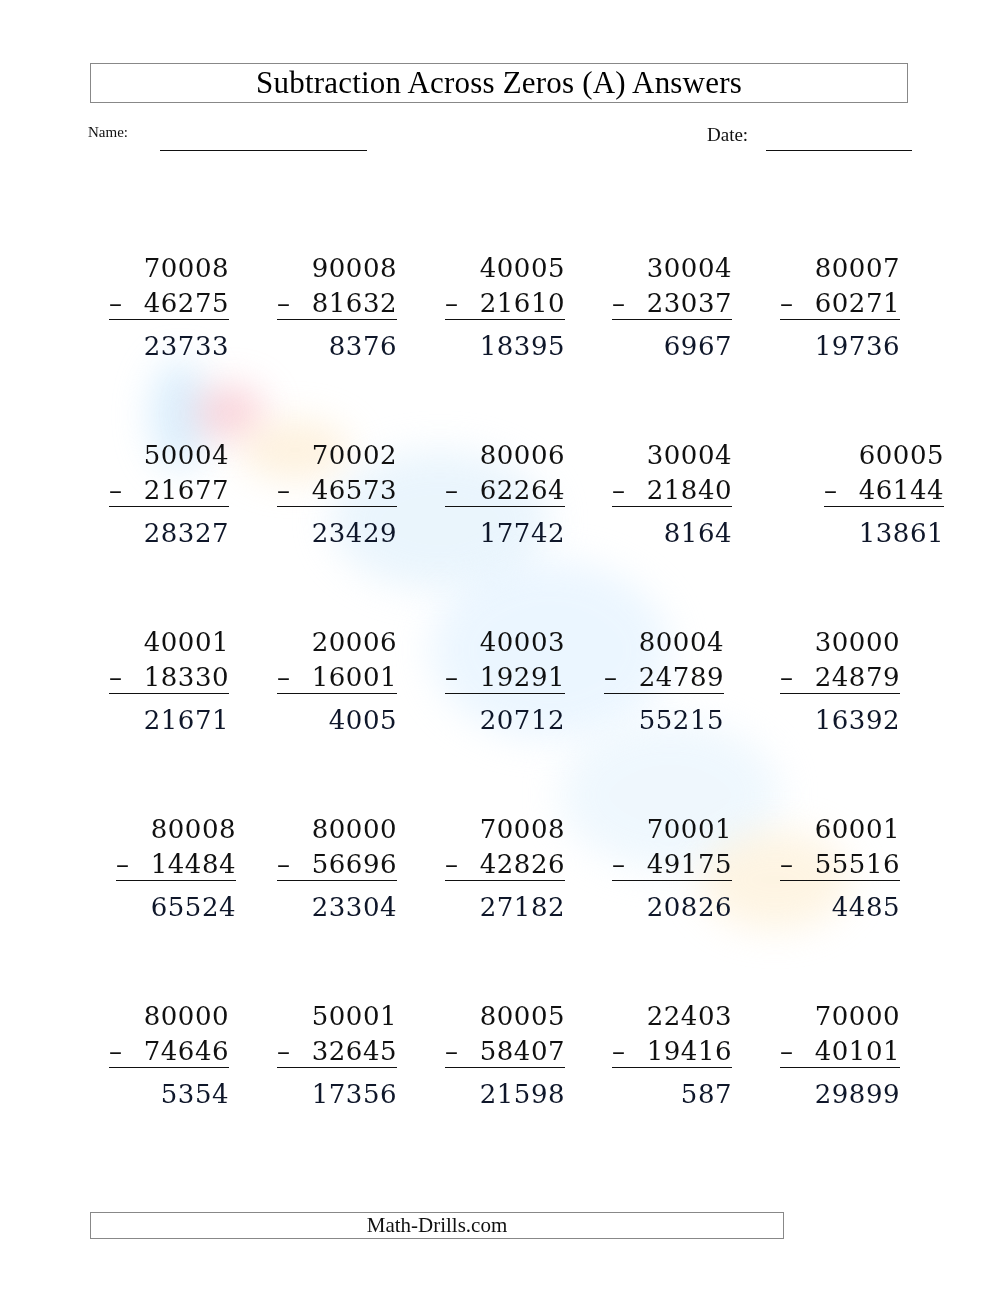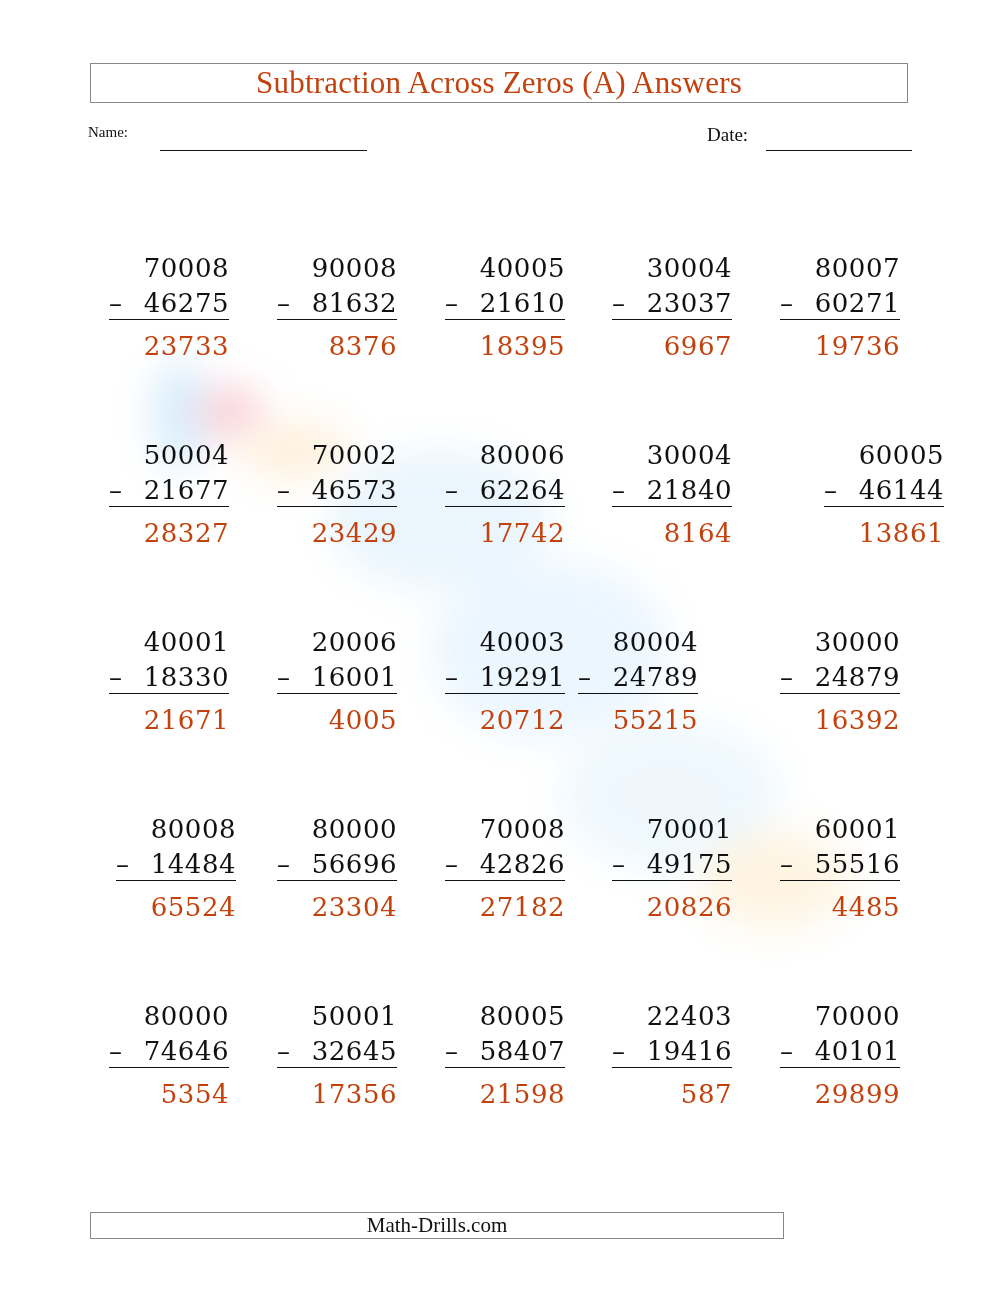--- a/index.html
+++ b/index.html
@@ -3,21 +3,21 @@
   <meta charset="utf-8">
   <style>
     html, body { margin: 0; padding: 0; background: #ffffff; }
     body { width: 1000px; height: 1294px; position: relative; overflow: hidden;
            font-family: "DejaVu Serif", "Liberation Serif", serif; color: #111; }
     .page { position: absolute; left: 0; top: 0; width: 1000px; height: 1294px; }
 
     .title-box { position: absolute; left: 90px; top: 63px; width: 818px; height: 40px;
                  border: 1.5px solid #888; box-sizing: border-box; text-align: center; }
     .title-box span { font-family: "Liberation Serif", serif; font-size: 31px; line-height: 38px;
-                      color: #c2410c; letter-spacing: 0.2px; }
+                      color: #000000; letter-spacing: 0.2px; }
 
     .name-label { position: absolute; left: 88px; top: 124px; font-size: 15px;
                   font-family: "Liberation Serif", serif; }
     .name-line { position: absolute; left: 160px; top: 150px; width: 207px; border-top: 1.3px solid #111; }
     .date-label { position: absolute; left: 707px; top: 124px; font-size: 19px;
                   font-family: "Liberation Serif", serif; }
     .date-line { position: absolute; left: 766px; top: 150px; width: 146px; border-top: 1.3px solid #111; }
 
     .instructions { position: absolute; left: 0; width: 1000px; top: 171px; text-align: center;
                     font-family: "Liberation Serif", serif; font-size: 20px; }
@@ -26,21 +26,21 @@
     .blob { position: absolute; border-radius: 50%; filter: blur(18px); opacity: 0.55; }
 
     .grid { position: absolute; left: 0; top: 248px; width: 1000px; }
     .problem { position: absolute; width: 120px; height: 120px; }
     .problem .num { position: absolute; right: 0; font-size: 26px; line-height: 30px;
                     font-family: "DejaVu Serif", serif; letter-spacing: 0.5px; }
     .problem .top { top: 5px; }
     .problem .bottom { top: 40px; }
     .problem .minus { position: absolute; left: 0; top: 40px; font-size: 26px; line-height: 30px; }
     .problem .rule { position: absolute; left: 0; right: 0; top: 71px; border-top: 1.5px solid #111; }
-    .problem .answer { top: 83px; color: #c2410c; }
+    .problem .answer { top: 83px; color: #0f172a; }
 
     .footer-box { position: absolute; left: 90px; top: 1212px; width: 694px; height: 27px;
                   border: 1.5px solid #888; box-sizing: border-box; text-align: center; }
     .footer-box span { font-family: "Liberation Serif", serif; font-size: 21px; line-height: 25px; }
   </style>
 </head>
 <body>
 
 <div class="page">
 
@@ -149,21 +149,21 @@
         <div class="rule"></div>
         <div class="num answer">4005</div>
       </div>
       <div class="problem" style="left: 445px; top: 374px;">
         <div class="num top">40003</div>
         <div class="minus">–</div>
         <div class="num bottom">19291</div>
         <div class="rule"></div>
         <div class="num answer">20712</div>
       </div>
-      <div class="problem" style="left: 578px; top: 374px;">
+      <div class="problem" style="left: 604px; top: 374px;">
         <div class="num top">80004</div>
         <div class="minus">–</div>
         <div class="num bottom">24789</div>
         <div class="rule"></div>
         <div class="num answer">55215</div>
       </div>
       <div class="problem" style="left: 780px; top: 374px;">
         <div class="num top">30000</div>
         <div class="minus">–</div>
         <div class="num bottom">24879</div>

